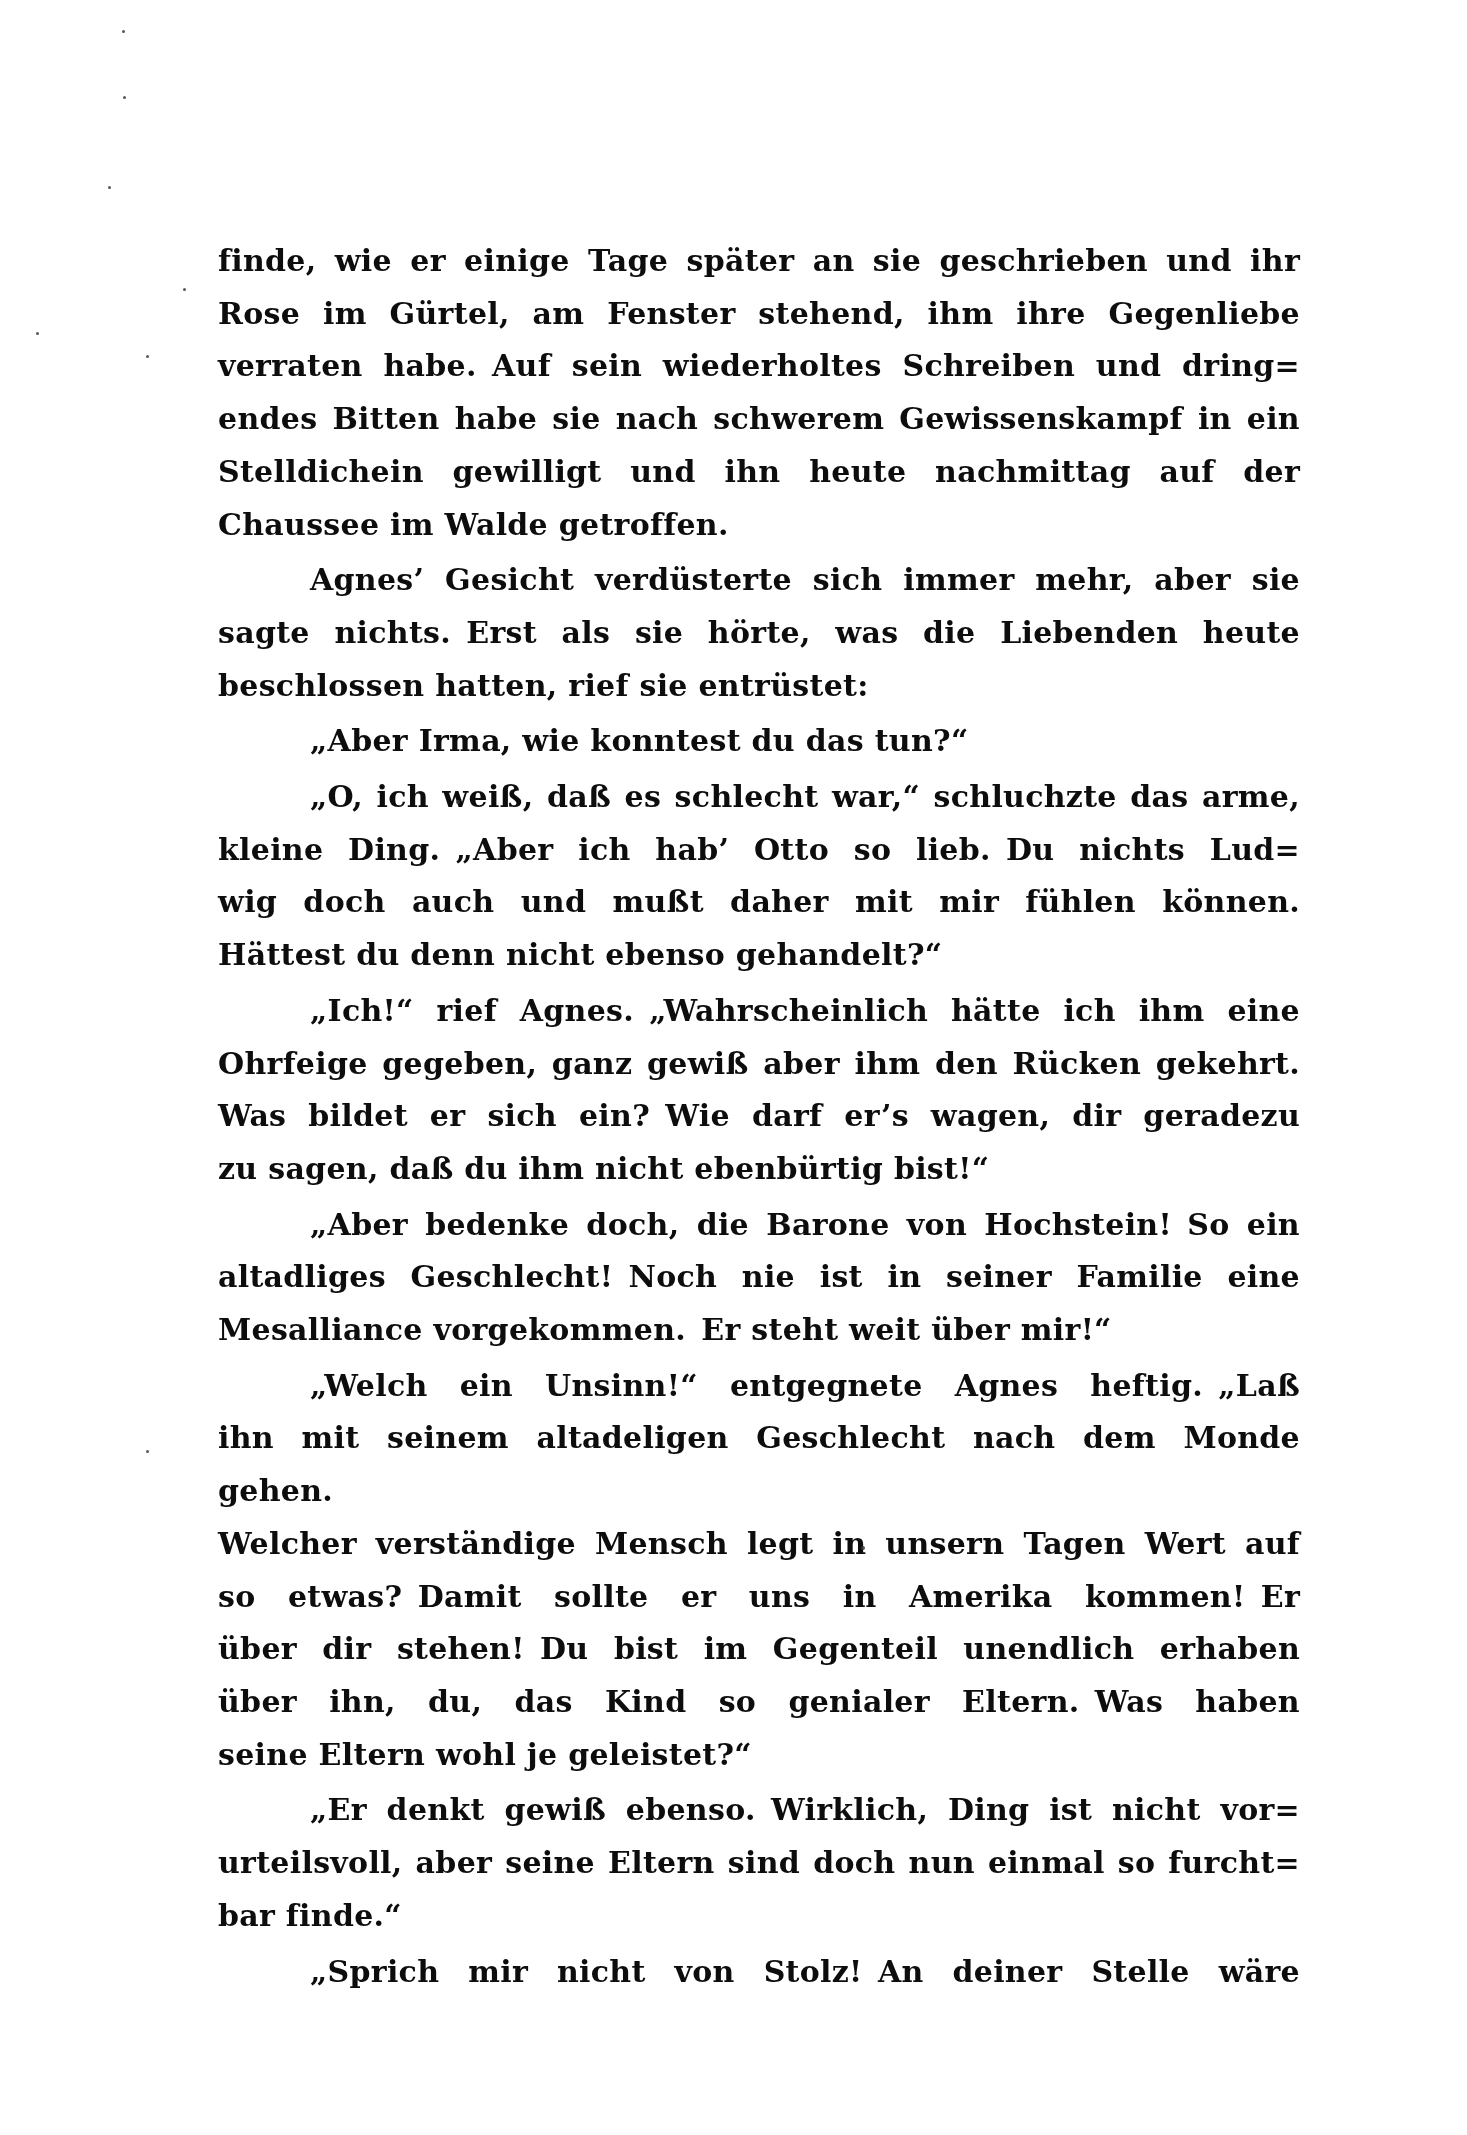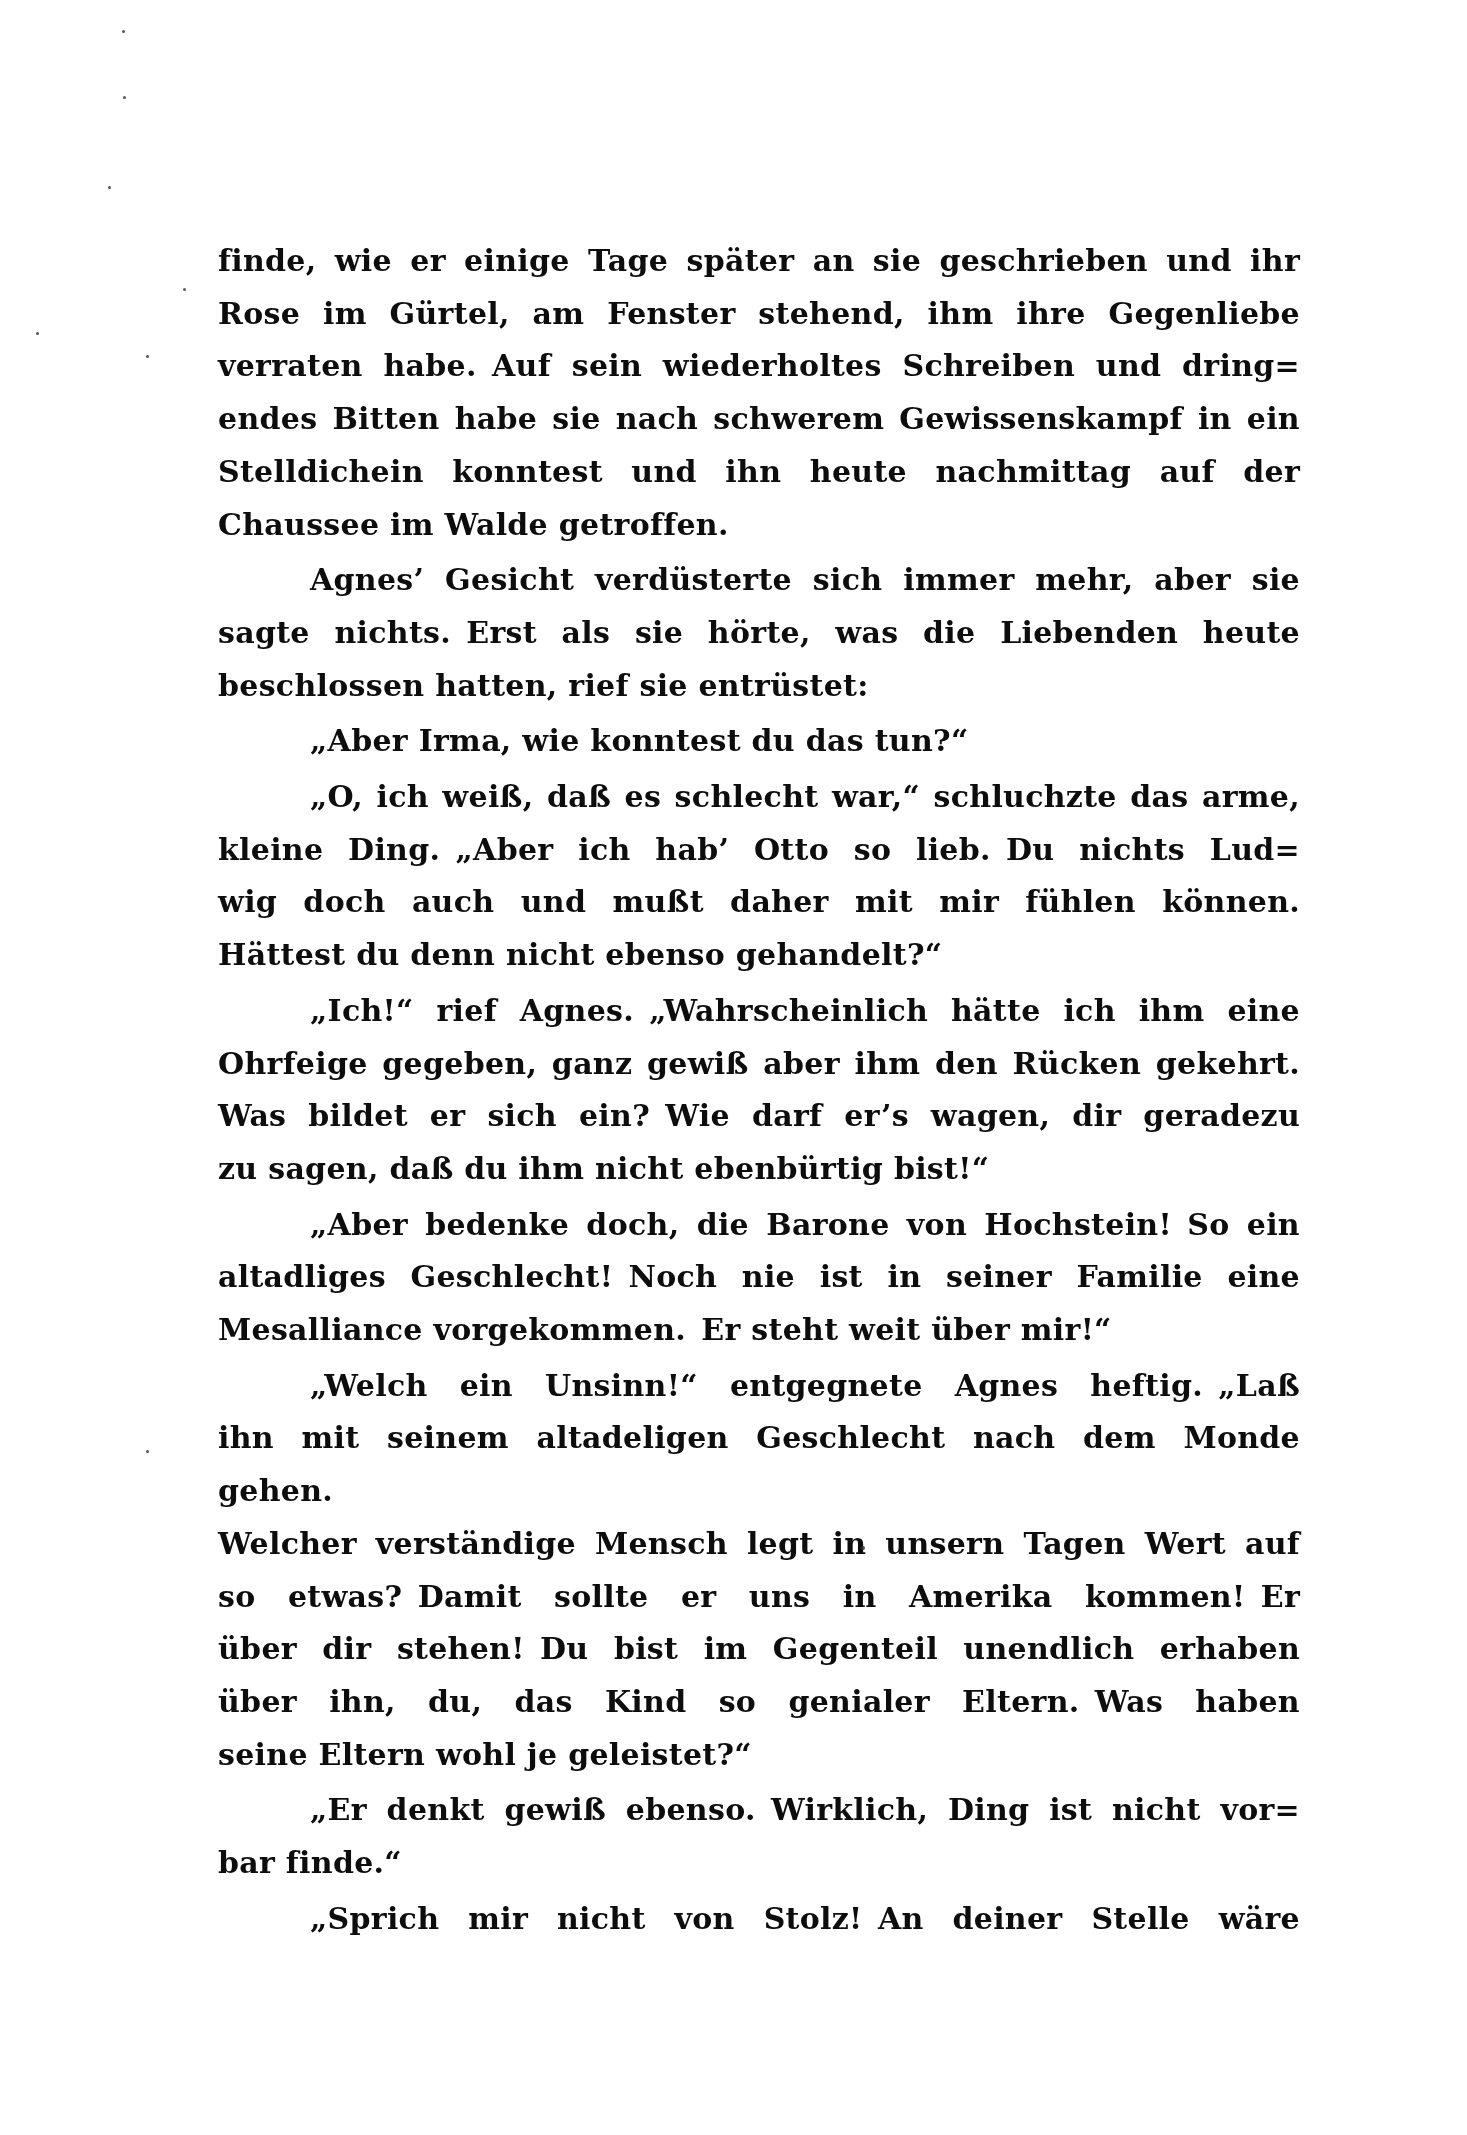--- a/index.html
+++ b/index.html
@@ -76,21 +76,21 @@
 
 <div class="page">
 
 
   <div class="page-text">
       <div class="para">
         <div class="line">finde, wie er einige Tage später an sie geschrieben und ihr</div>
         <div class="line">Rose im Gürtel, am Fenster stehend, ihm ihre Gegenliebe</div>
         <div class="line">verraten habe. Auf sein wiederholtes Schreiben und dring=</div>
         <div class="line">endes Bitten habe sie nach schwerem Gewissenskampf in ein</div>
-        <div class="line">Stelldichein konntest und ihn heute nachmittag auf der</div>
+        <div class="line">Stelldichein gewilligt und ihn heute nachmittag auf der</div>
         <div class="line endline">Chaussee im Walde getroffen.</div>
       </div>
       <div class="para">
         <div class="line indent">Agnes’ Gesicht verdüsterte sich immer mehr, aber sie</div>
         <div class="line">sagte nichts. Erst als sie hörte, was die Liebenden heute</div>
         <div class="line endline">beschlossen hatten, rief sie entrüstet:</div>
       </div>
       <div class="para">
         <div class="line indent endline">„Aber Irma, wie konntest du das tun?“</div>
       </div>
@@ -115,20 +115,21 @@
         <div class="line indent">„Welch ein Unsinn!“ entgegnete Agnes heftig. „Laß</div>
         <div class="line">ihn mit seinem altadeligen Geschlecht nach dem Monde gehen.</div>
         <div class="line">Welcher verständige Mensch legt in unsern Tagen Wert auf</div>
         <div class="line">so etwas? Damit sollte er uns in Amerika kommen! Er</div>
         <div class="line">über dir stehen! Du bist im Gegenteil unendlich erhaben</div>
         <div class="line">über ihn, du, das Kind so genialer Eltern. Was haben</div>
         <div class="line endline">seine Eltern wohl je geleistet?“</div>
       </div>
       <div class="para">
         <div class="line indent">„Er denkt gewiß ebenso. Wirklich, Ding ist nicht vor=</div>
+        <div class="line">urteilsvoll, aber seine Eltern sind doch nun einmal so furcht=</div>
         <div class="line endline">bar finde.“</div>
       </div>
       <div class="para">
         <div class="line indent">„Sprich mir nicht von Stolz! An deiner Stelle wäre</div>
       </div>
     </div>
 
 <div class="speck" style="left: 122px; top: 30px; width: 3px; height: 3px;"></div>
     <div class="speck" style="left: 123px; top: 96px; width: 3px; height: 3px;"></div>
     <div class="speck" style="left: 108px; top: 186px; width: 3px; height: 3px;"></div>

